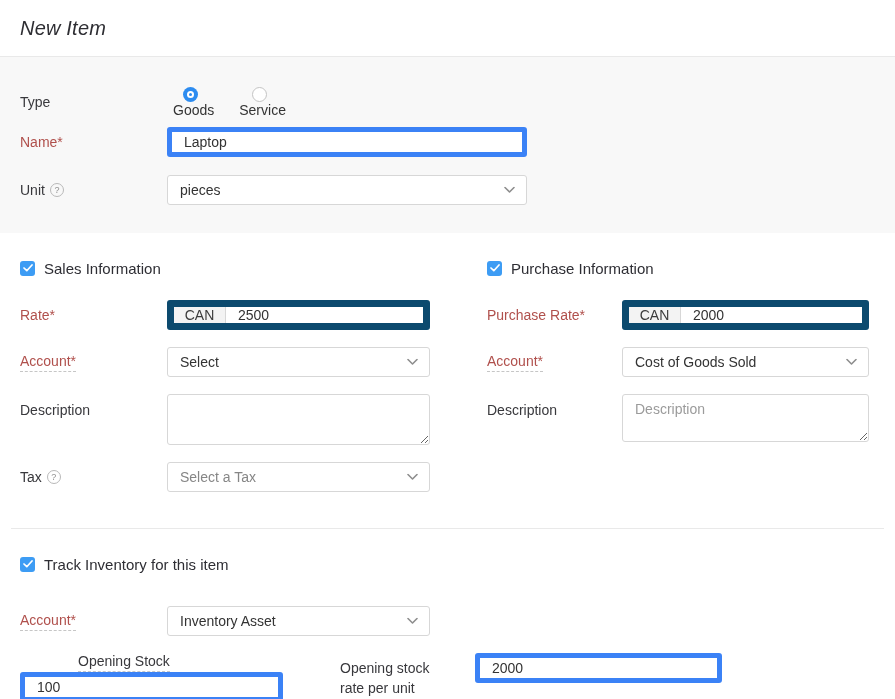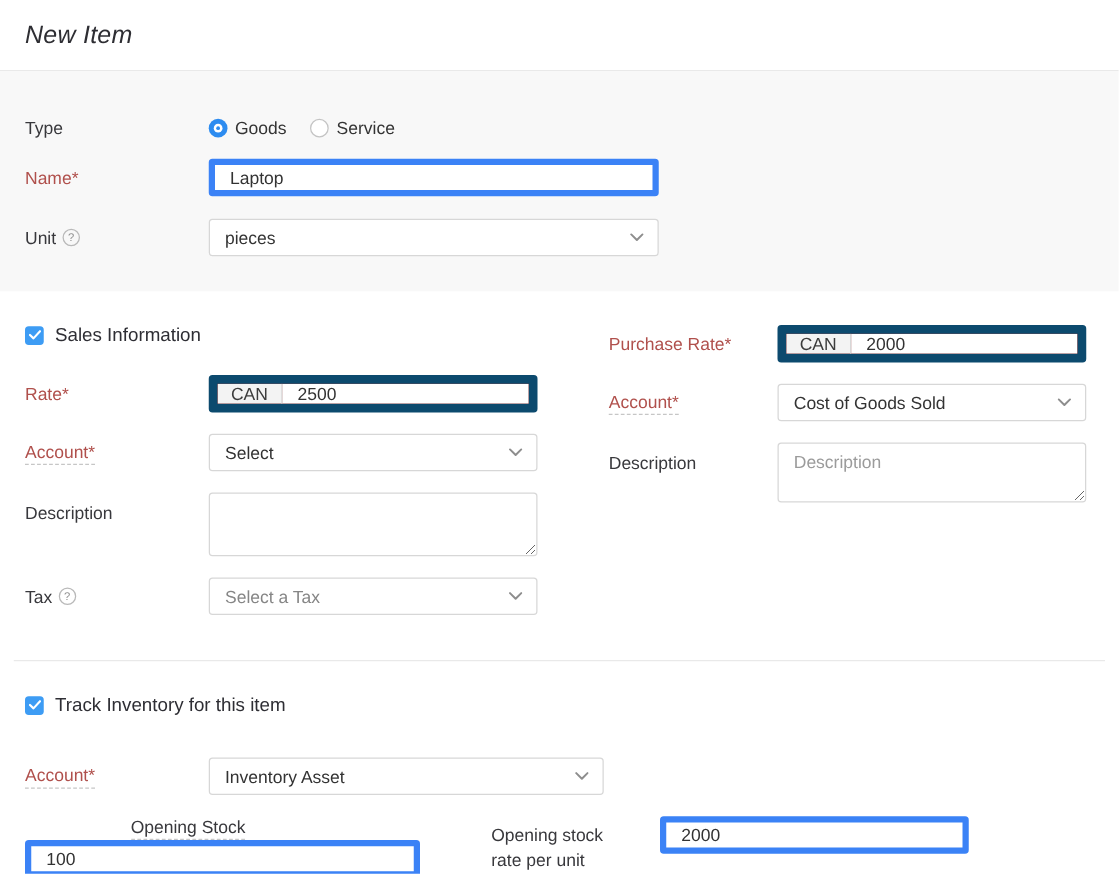--- a/index.html
+++ b/index.html
@@ -36,21 +36,21 @@
   .rate-group input { border: none; outline: none; flex: 1; font-size: 14px; color: #333; padding: 0 12px; font-family: inherit; min-width: 0; }
 
   
   .check-row { display: flex; align-items: center; height: 16px; }
   .checkbox { width: 15px; height: 15px; border-radius: 3px; background: #3d9cf4; display: flex; align-items: center;
     justify-content: center; cursor: pointer; flex-shrink: 0; }
   .check-label { font-size: 15px; color: #2e2e34; margin-left: 9px; cursor: pointer; }
 
   
   .radio-group { display: flex; align-items: center; }
-  .radio-opt { display: flex; align-items: center; cursor: pointer; }
+  .radio-opt { display: flex; align-items: center; cursor: pointer; flex-direction: column; }
   .radio-opt + .radio-opt { margin-left: 19px; }
   .radio { width: 15px; height: 15px; border-radius: 50%; flex-shrink: 0; }
   .radio.on { background: #2d8cf0; display: flex; align-items: center; justify-content: center; }
   .radio.on .radio-hole { width: 7px; height: 7px; background: #fff; border-radius: 50%; display: flex; align-items: center; justify-content: center; }
   .radio.on .radio-dot { width: 3px; height: 3px; background: #2d8cf0; border-radius: 50%; }
   .radio.off { background: #fff; border: 1px solid #c4c4c4; }
   .radio-text { font-size: 14px; color: #333; margin-left: 6px; }
 
   
   .top-section { background: #f8f8f8; padding: 30px 0 28px 20px; }
@@ -72,21 +72,21 @@
   .row-tax { margin-top: 16px; }
   .desc-label { margin-top: 8px; }
   .tarea.sales-desc { width: 263px; height: 51px; }
   .tarea.purchase-desc { width: 247px; height: 48px; }
 
   .divider { height: 1px; background: #e9e9e9; margin: 36px 11px 0 11px; }
 
   .track-section { padding: 27px 0 0 20px; }
   .track-head { margin-bottom: 34px; }
   .track-account-row { margin-bottom: 17px; }
-  .track-section .ctl { width: 316px; }
+  .track-section .ctl { width: 263px; }
   .opening-row { display: flex; align-items: flex-start; }
   .right-pair { margin-left: 57px; display: flex; align-items: flex-start; }
   .right-pair .flabel { width: 135px; font-size: 14px; line-height: 20px; margin-top: 5px; display: block; padding-right: 18px; }
   .right-pair .ctl { width: 247px; }
   .left-pair { display: flex; align-items: center; flex-direction: column; }
 </style>
 </head>
 <body>
 
 <div class="page-header">
@@ -185,20 +185,28 @@
             <svg width="11" height="7" viewBox="0 0 11 7">
                 <polyline points="1,1 5.5,5.5 10,1" fill="none" stroke="#8e8e8e" stroke-width="1.6" stroke-linecap="round" stroke-linejoin="round"></polyline>
               </svg>
           </span>
         </div>
       </div>
     </div>
   </div>
 
   <div class="col-right">
+    <div class="check-row col-head">
+      <span class="checkbox">
+        <svg width="10" height="8" viewBox="0 0 10 8">
+            <polyline points="1,4 3.8,6.7 9,1" fill="none" stroke="#fff" stroke-width="1.7" stroke-linecap="round" stroke-linejoin="round"></polyline>
+          </svg>
+      </span>
+      <span class="check-label">Purchase Information</span>
+    </div>
 
     <div class="col-rows">
       <div class="frow">
         <div class="flabel required">Purchase Rate*</div>
         <div class="rate-group ctl">
           <span class="currency-box">CAN</span>
           <input type="text" value="2000" style="">
         </div>
       </div>
 

